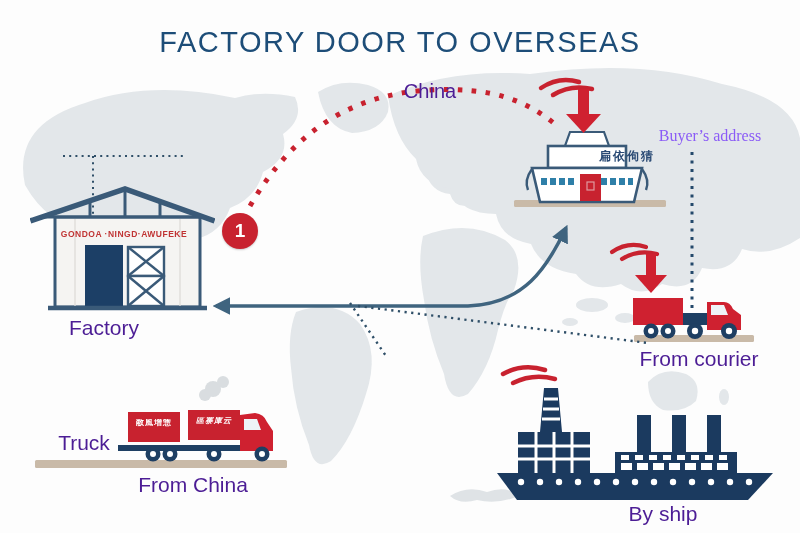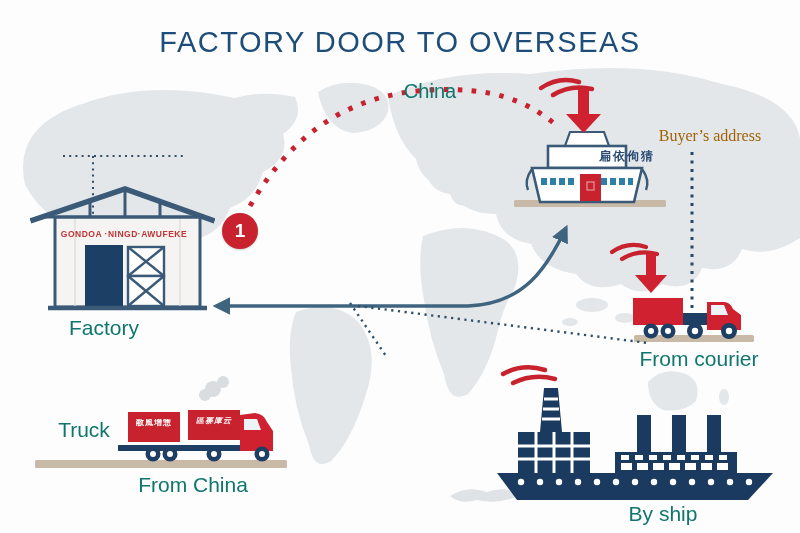--- a/index.html
+++ b/index.html
@@ -4,29 +4,29 @@
 <style>
   html,body{margin:0;padding:0;background:#fff;}
   .stage{
     position:relative;width:800px;height:533px;overflow:hidden;
     background:#fdfdfd;font-family:"Liberation Sans",sans-serif;
   }
   .layer{position:absolute;left:0;top:0;width:800px;height:533px;pointer-events:none;}
   .ill{position:absolute;}
   .lbl{
     position:absolute;transform:translateX(-50%);
-    color:#0f766e;font-size:21px;white-space:nowrap;line-height:1;text-align:right;
+    color:#4c1d95;font-size:21px;white-space:nowrap;line-height:1;text-align:right;
   }
   .title{
     position:absolute;left:50%;top:26px;transform:translateX(-50%);
     color:#1d4d78;font-size:29px;letter-spacing:1.5px;white-space:nowrap;
   }
   .serif-note{
     position:absolute;transform:translateX(-50%);
-    font-family:"Liberation Serif",serif;font-size:16px;color:#a16207;white-space:nowrap;
+    font-family:"Liberation Serif",serif;font-size:16px;color:#8b5cf6;white-space:nowrap;
   }
   .badge{
     position:absolute;left:222px;top:213px;width:36px;height:36px;border-radius:50%;
     background:#c8222f;color:#fff;font-size:19px;font-weight:bold;
     display:flex;align-items:center;justify-content:center;
     box-shadow:0 1px 2px rgba(0,0,0,.2);
   }
   .sign{position:absolute;text-align:center;line-height:1;white-space:nowrap;overflow:hidden;}
   .sign-factory{left:58px;top:230px;width:132px;font-size:8.5px;font-weight:bold;color:#c03434;letter-spacing:.5px;}
   .sign-building{left:548px;top:150px;width:78px;font-size:12px;font-weight:bold;color:#2a4a74;letter-spacing:2px;padding-left:40px;}
@@ -244,21 +244,21 @@
   </svg>
 
   <div class="badge">
     <span>1</span>
   </div>
 
   <div class="title">FACTORY DOOR TO OVERSEAS</div>
   <div class="lbl" style="left:430px;top:81px;font-size:20px;">China</div>
   <div class="serif-note" style="left:710px;top:127px;">Buyer’s address</div>
   <div class="lbl" style="left:104px;top:317px;">Factory</div>
-  <div class="lbl" style="left:84px;top:419px;">Truck</div>
+  <div class="lbl" style="left:84px;top:432px;">Truck</div>
   <div class="lbl" style="left:193px;top:474px;">From China</div>
   <div class="lbl" style="left:699px;top:348px;">From courier</div>
   <div class="lbl" style="left:663px;top:503px;">By ship</div>
 
   <div class="sign sign-factory">GONDOA ·NINGD·AWUFEKE</div>
   <div class="sign sign-building">扁依佝猜</div>
   <div class="sign sign-box sign-box1">敝風增惣</div>
   <div class="sign sign-box sign-box2">區寨庫云</div>
 
 </div>

